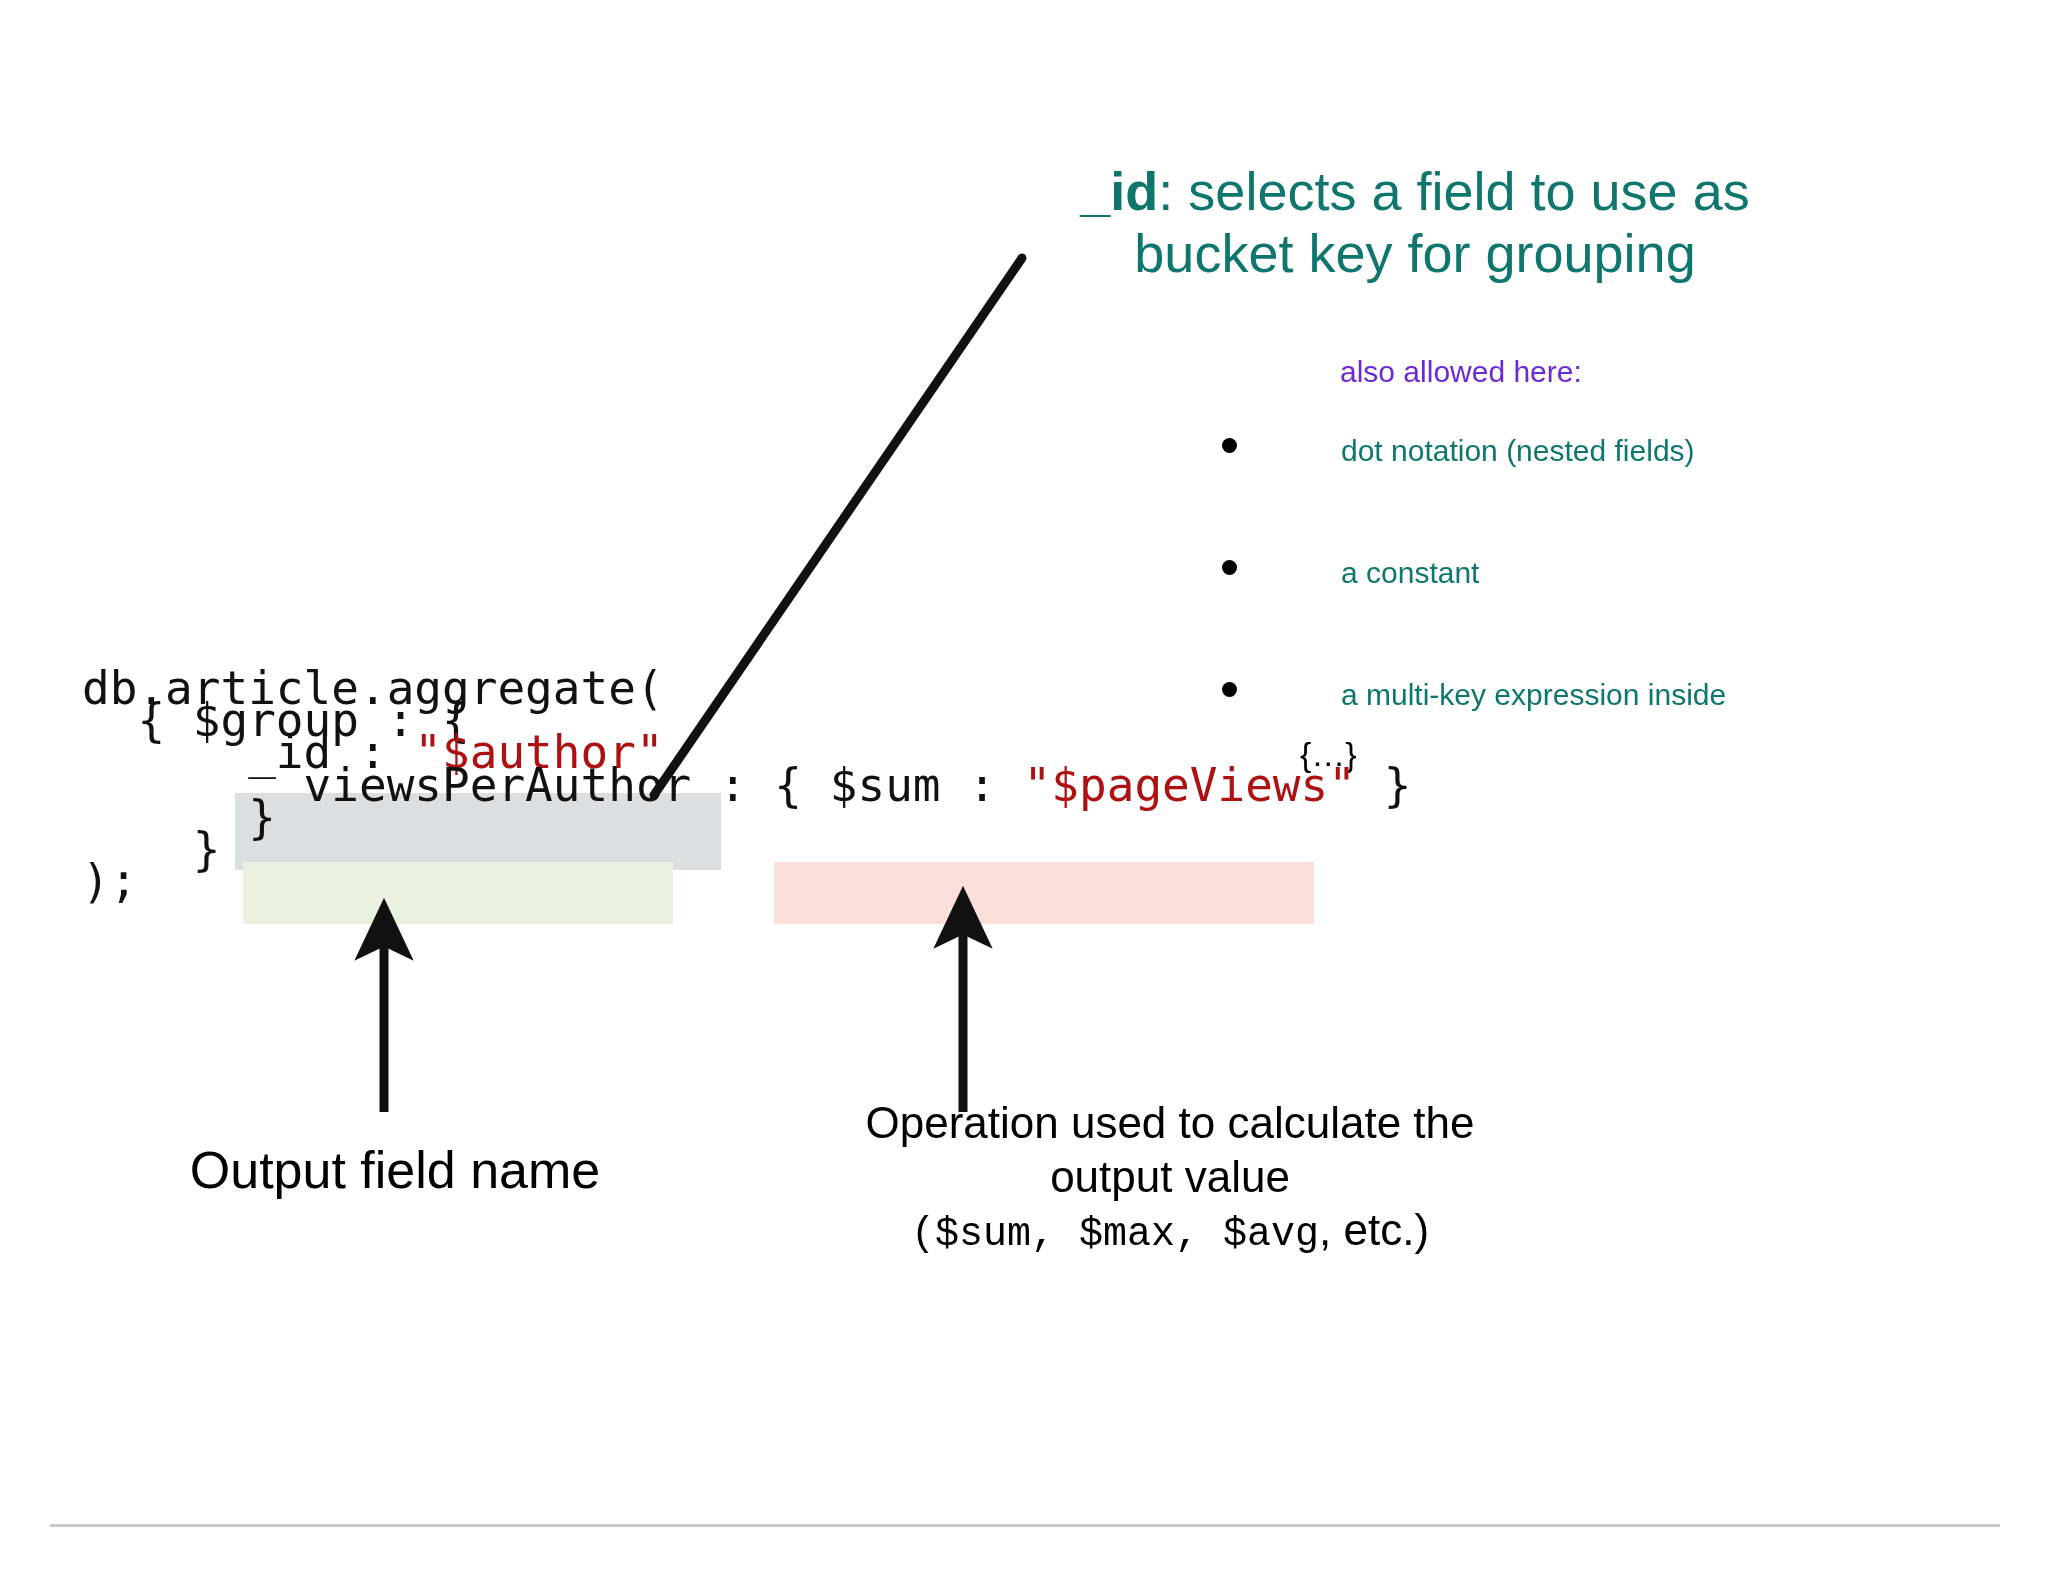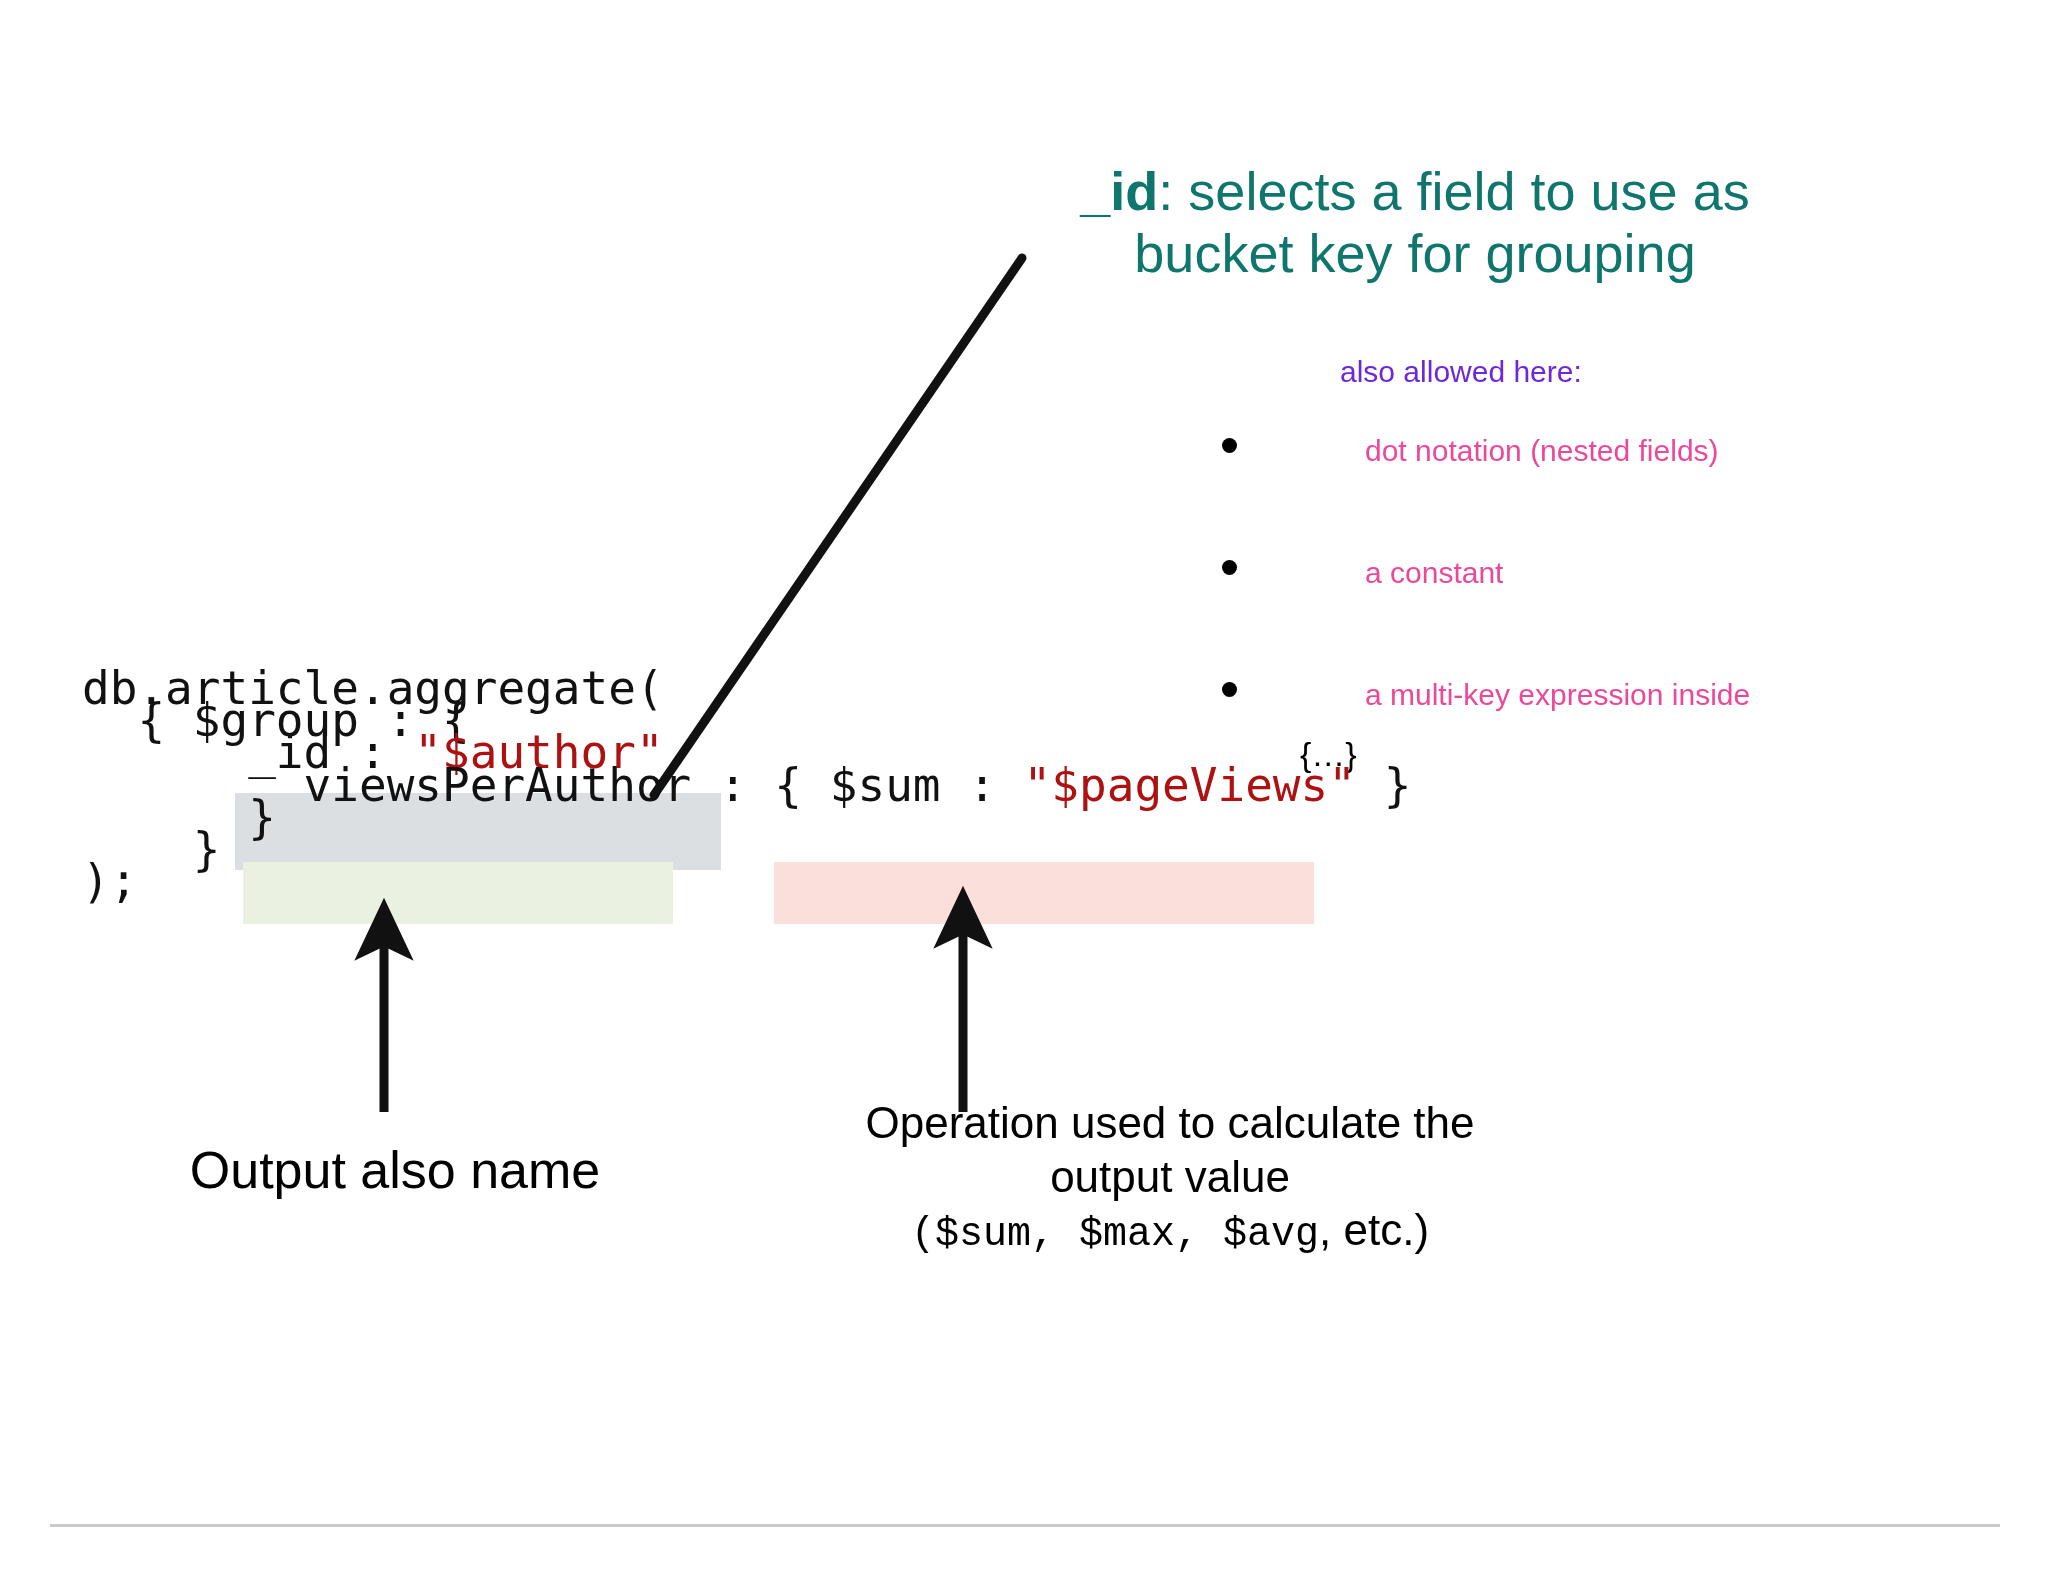--- a/index.html
+++ b/index.html
@@ -102,23 +102,22 @@
     top: 355px;
     font-size: 30px;
     color: #6d28d9;
     white-space: nowrap;
   }
   .bullet-row {
     position: absolute;
     display: flex;
     align-items: flex-start;
     font-size: 30px;
-    color: #ec4899;
-    white-space: nowrap;
-    gap: 24px;
+    color: #0f766e;
+    white-space: nowrap;
   }
   .bullet-dot {
     width: 15px;
     height: 15px;
     border-radius: 50%;
     background: #000000;
     display: inline-block;
     flex: none;
     margin-top: 4px;
   }
@@ -209,21 +208,21 @@
     <span class="bullet-dot"></span>
     <span class="bullet-text">a constant</span>
   </div>
   <div class="bullet-row" id="bullet-2">
     <span class="bullet-dot"></span>
     <span class="bullet-text">a multi-key expression inside</span>
   </div>
 
   <div id="braces-note">{…}</div>
 
-  <div id="anno-left">Output also name</div>
+  <div id="anno-left">Output field name</div>
 
   <div id="anno-right">
     <div>Operation used to calculate the</div>
     <div>output value</div>
     <div><span class="mono">($sum, $max, $avg</span><span>, etc.)</span></div>
   </div>
 
   <div id="footer-rule"></div>
 
   <svg id="arrows" viewBox="0 0 2048 1582">

